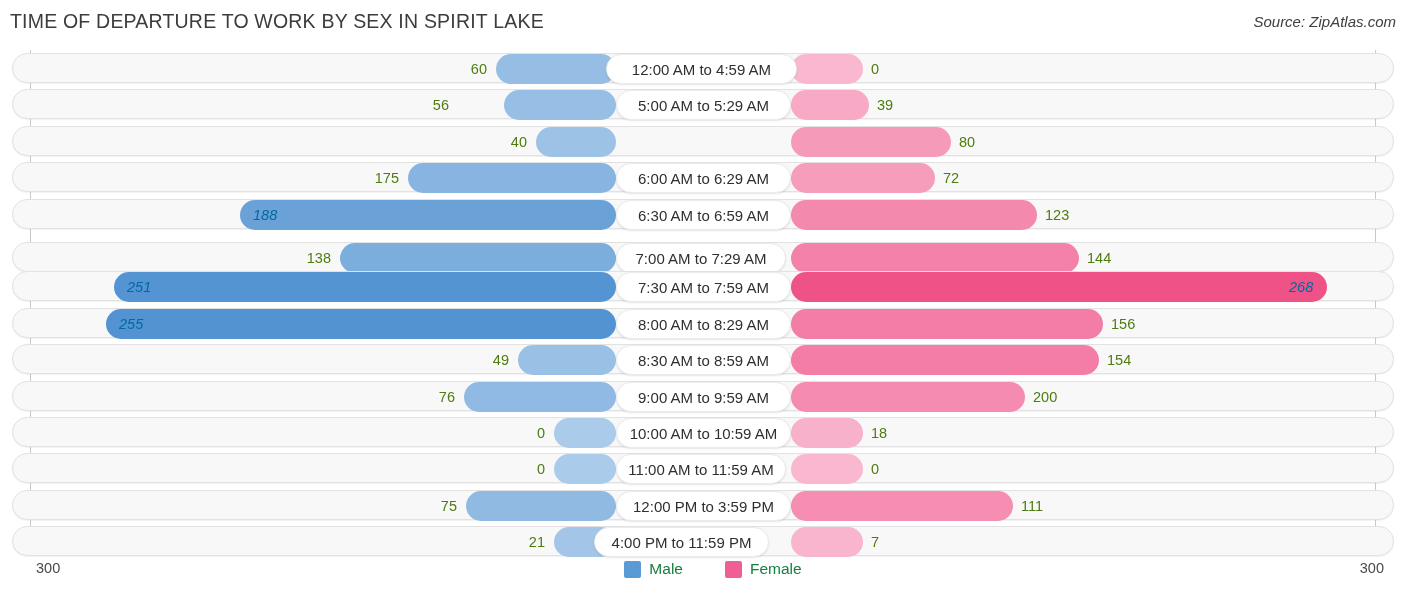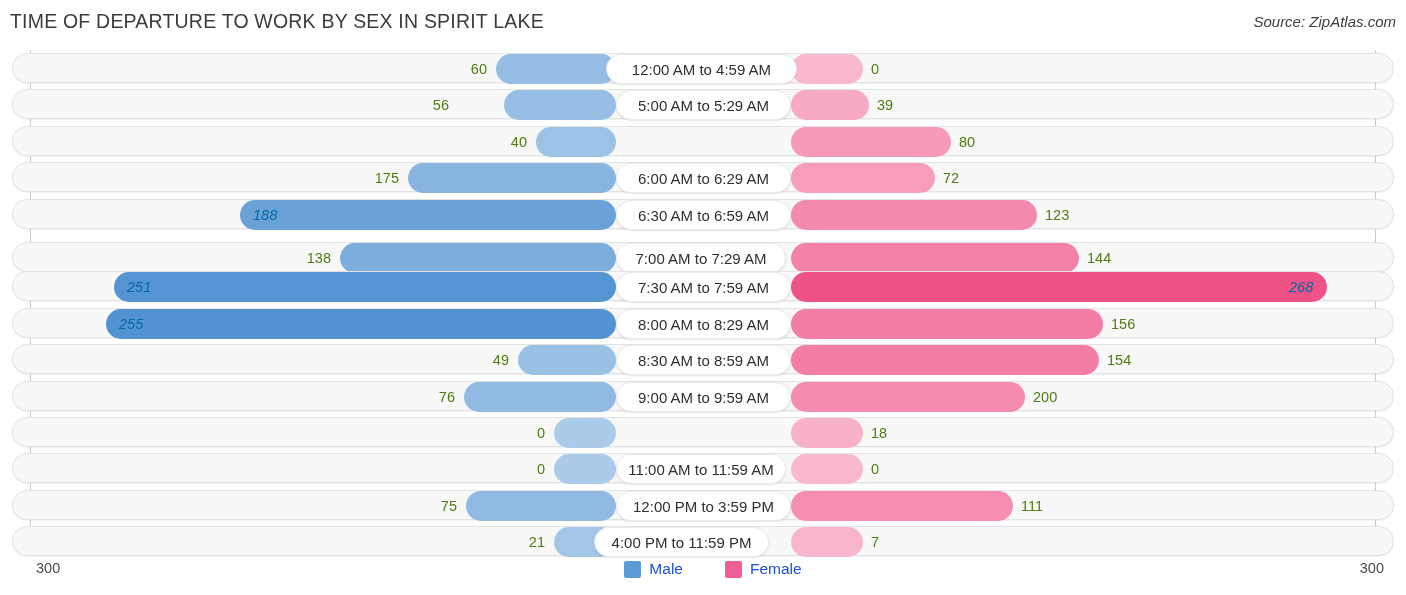--- a/index.html
+++ b/index.html
@@ -145,21 +145,21 @@
     display: flex;
     justify-content: center;
     align-items: center;
     gap: 22px;
   }
   .legend-item {
     display: flex;
     align-items: center;
     gap: 8px;
     font-size: 15.5px;
-    color: #1d4ed8;
+    color: #15803d;
     padding-left: 20px;
   }
   .swatch {
     width: 17px;
     height: 17px;
     border-radius: 2px;
     display: inline-block;
   }
 </style>
 </head>
@@ -240,20 +240,21 @@
       <div class="bar female tip" style="left: 778px; width: 234px; background: rgb(245, 139, 176);"></div>
       <div class="val outside-left" style="right: 938px;">76</div>
       <div class="val outside-right" style="left: 1020px;">200</div>
       <div class="cat-pill" style="left: 603px; width: 175px;">9:00 AM to 9:59 AM</div>
     </div>
     <div class="row" style="top: 367px;">
       <div class="bar male tip" style="left: 541px; width: 62px; background: rgb(170, 203, 234);"></div>
       <div class="bar female tip" style="left: 778px; width: 72px; background: rgb(248, 177, 203);"></div>
       <div class="val outside-left" style="right: 848px;">0</div>
       <div class="val outside-right" style="left: 858px;">18</div>
+      <div class="cat-pill" style="left: 603px; width: 175px;">10:00 AM to 10:59 AM</div>
     </div>
     <div class="row" style="top: 403.4px;">
       <div class="bar male tip" style="left: 541px; width: 62px; background: rgb(170, 203, 234);"></div>
       <div class="bar female tip" style="left: 778px; width: 72px; background: rgb(249, 184, 208);"></div>
       <div class="val outside-left" style="right: 848px;">0</div>
       <div class="val outside-right" style="left: 858px;">0</div>
       <div class="cat-pill" style="left: 603px; width: 170px;">11:00 AM to 11:59 AM</div>
     </div>
     <div class="row" style="top: 439.8px;">
       <div class="bar male tip" style="left: 453px; width: 150px; background: rgb(145, 186, 227);"></div>

